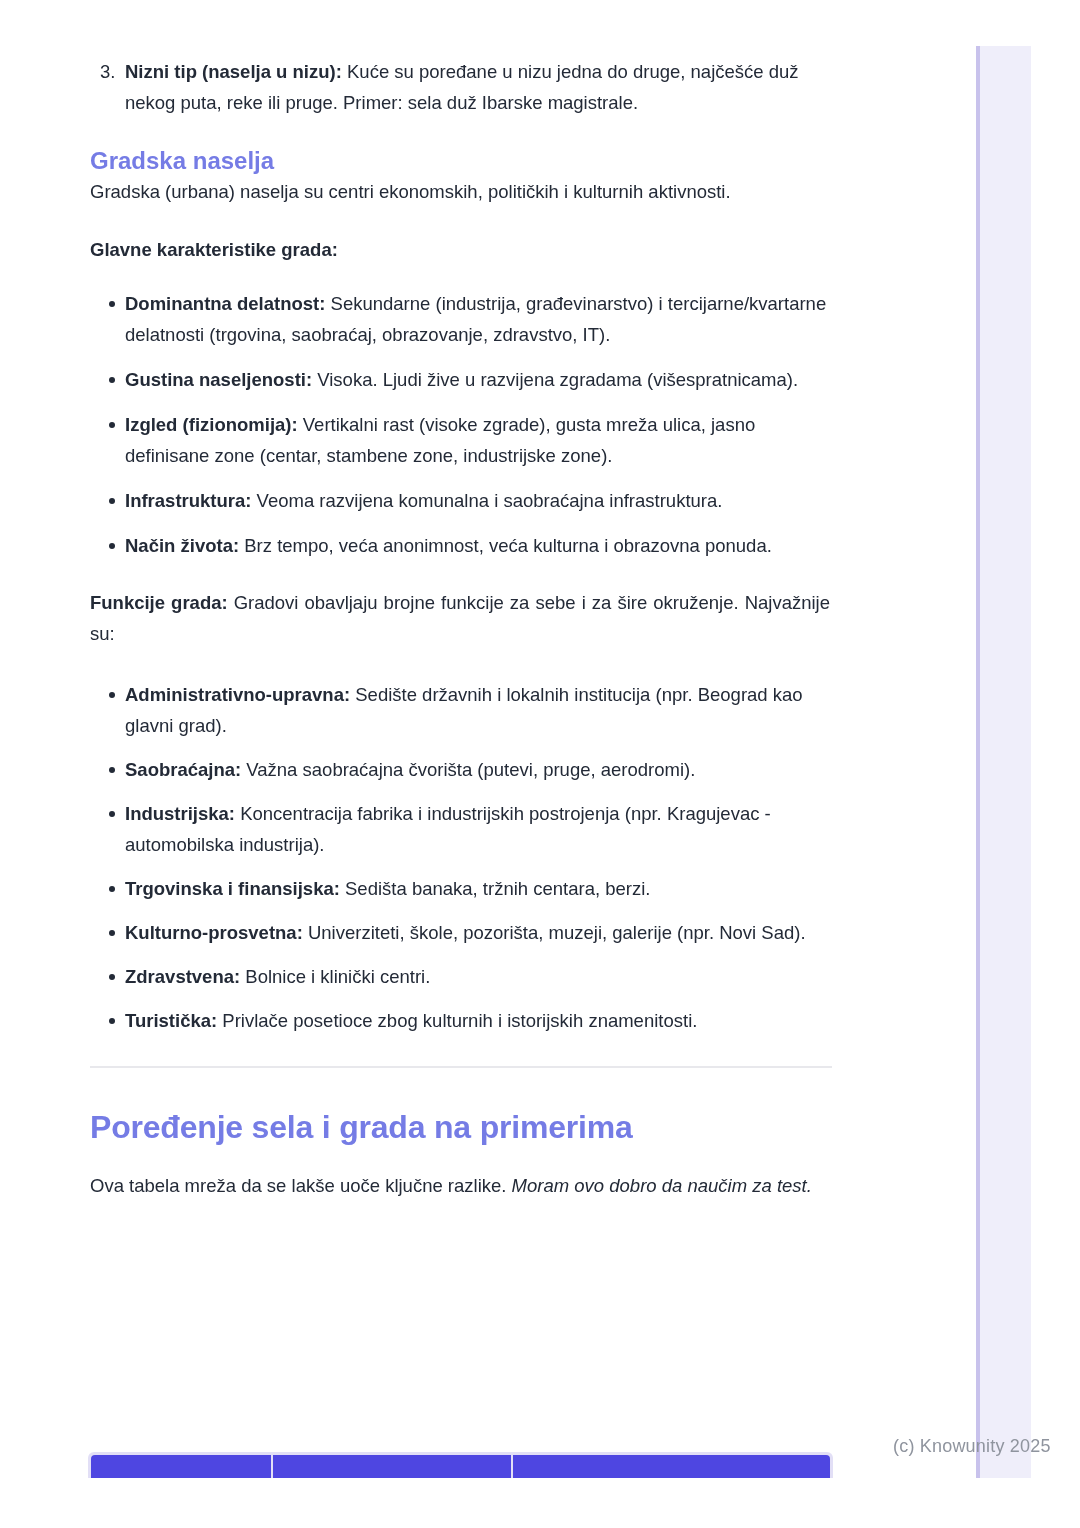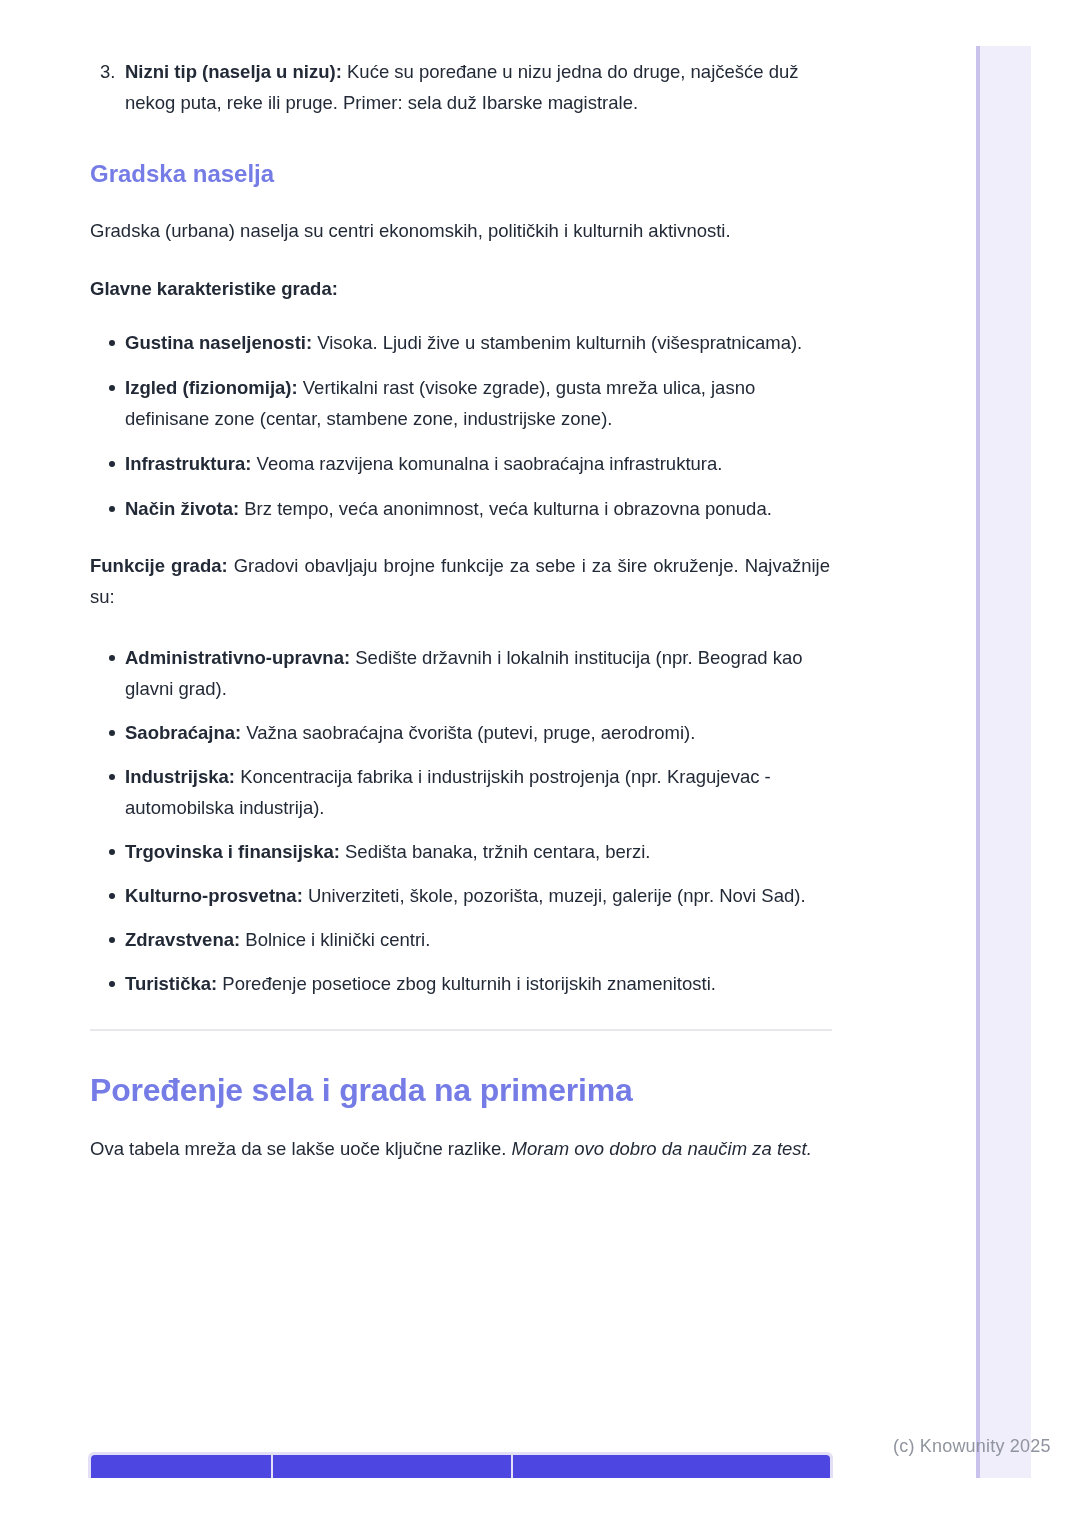--- a/index.html
+++ b/index.html
@@ -9,22 +9,22 @@
   *{margin:0;padding:0;box-sizing:border-box;}
   html,body{width:1080px;height:1528px;}
   body{
     position:relative;background:#ffffff;overflow:hidden;
     font-family:"Liberation Sans", sans-serif;color:var(--text);
   }
   .content{position:absolute;left:90px;top:56px;width:740px;font-size:18.5px;line-height:31px;}
   b{font-weight:700;}
   .oitem{display:flex;padding-left:10px;}
   .oitem .num{width:25px;flex:none;}
-  h3.section{color:var(--accent);font-size:24px;line-height:30px;font-weight:600;margin-top:41px;}
-  p.intro{margin-top:26px;}
+  h3.section{color:var(--accent);font-size:24px;line-height:30px;font-weight:600;margin-top:28px;}
+  p.intro{}
   p.label{margin-top:27px;font-weight:700;}
   ul.blist{list-style:none;margin-top:23px;}
   ul.blist li{display:flex;}
   ul.blist.chars li{margin-bottom:14px;}
   ul.blist.funcs{margin-top:30px;}
   ul.blist.funcs li{margin-bottom:13px;}
   ul.blist li:last-child{margin-bottom:0;}
   .dot{width:35px;flex:none;padding-left:19px;}
   .dot::before{content:"";display:block;width:6px;height:6px;border-radius:50%;background:var(--text);margin-top:13px;}
   .li-text{flex:1;}
@@ -56,21 +56,25 @@
 
   <h3 class="section">Gradska naselja</h3>
 
   <p class="intro">Gradska (urbana) naselja su centri ekonomskih, političkih i kulturnih aktivnosti.</p>
 
   <p class="label">Glavne karakteristike grada:</p>
 
   <ul class="blist chars">
     <li>
       <span class="dot"></span>
-      <span class="li-text"><b>Gustina naseljenosti:</b> <span>Visoka. Ljudi žive u stambenim kulturnih (višespratnicama).</span></span>
+      <span class="li-text"><b>Dominantna delatnost:</b> <span>Sekundarne (industrija, građevinarstvo) i tercijarne/kvartarne delatnosti (trgovina, saobraćaj, obrazovanje, zdravstvo, IT).</span></span>
+    </li>
+    <li>
+      <span class="dot"></span>
+      <span class="li-text"><b>Gustina naseljenosti:</b> <span>Visoka. Ljudi žive u razvijena zgradama (višespratnicama).</span></span>
     </li>
     <li>
       <span class="dot"></span>
       <span class="li-text"><b>Izgled (fizionomija):</b> <span>Vertikalni rast (visoke zgrade), gusta mreža ulica, jasno definisane zone (centar, stambene zone, industrijske zone).</span></span>
     </li>
     <li>
       <span class="dot"></span>
       <span class="li-text"><b>Infrastruktura:</b> <span>Veoma razvijena komunalna i saobraćajna infrastruktura.</span></span>
     </li>
     <li>
@@ -101,21 +105,21 @@
     <li>
       <span class="dot"></span>
       <span class="li-text"><b>Kulturno-prosvetna:</b> <span>Univerziteti, škole, pozorišta, muzeji, galerije (npr. Novi Sad).</span></span>
     </li>
     <li>
       <span class="dot"></span>
       <span class="li-text"><b>Zdravstvena:</b> <span>Bolnice i klinički centri.</span></span>
     </li>
     <li>
       <span class="dot"></span>
-      <span class="li-text"><b>Turistička:</b> <span>Poređenje posetioce zbog kulturnih i istorijskih znamenitosti.</span></span>
+      <span class="li-text"><b>Turistička:</b> <span>Privlače posetioce zbog kulturnih i istorijskih znamenitosti.</span></span>
     </li>
   </ul>
 
   <hr class="divider">
 
   <h2 class="big">Poređenje sela i grada na primerima</h2>
 
   <p class="compare"><span>Ova tabela mreža da se lakše uoče ključne razlike.</span> <i>Moram ovo dobro da naučim za test.</i></p>
 
 </div>

